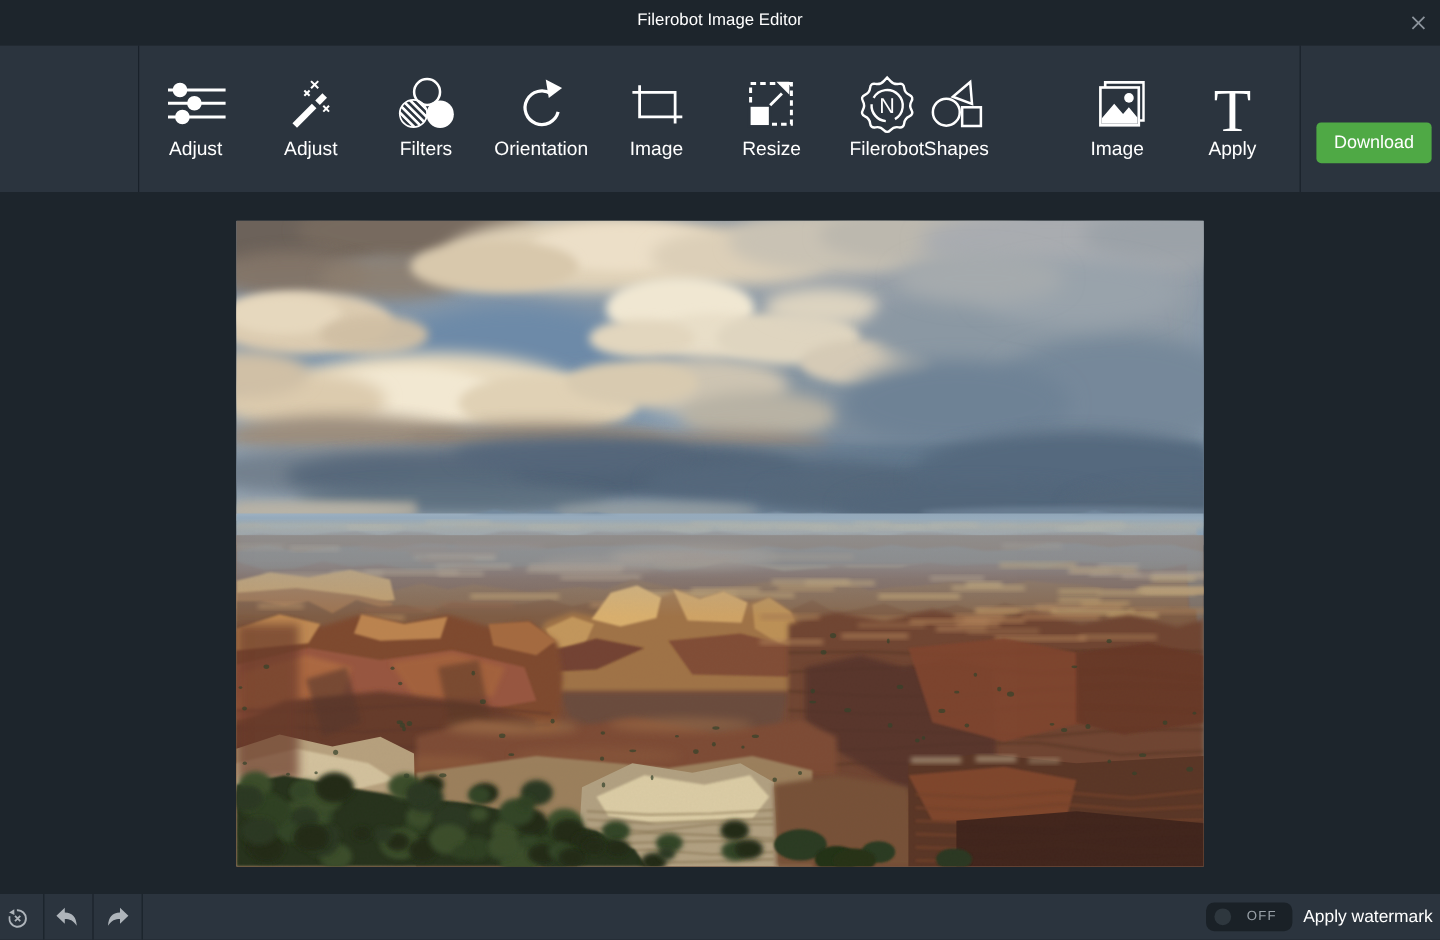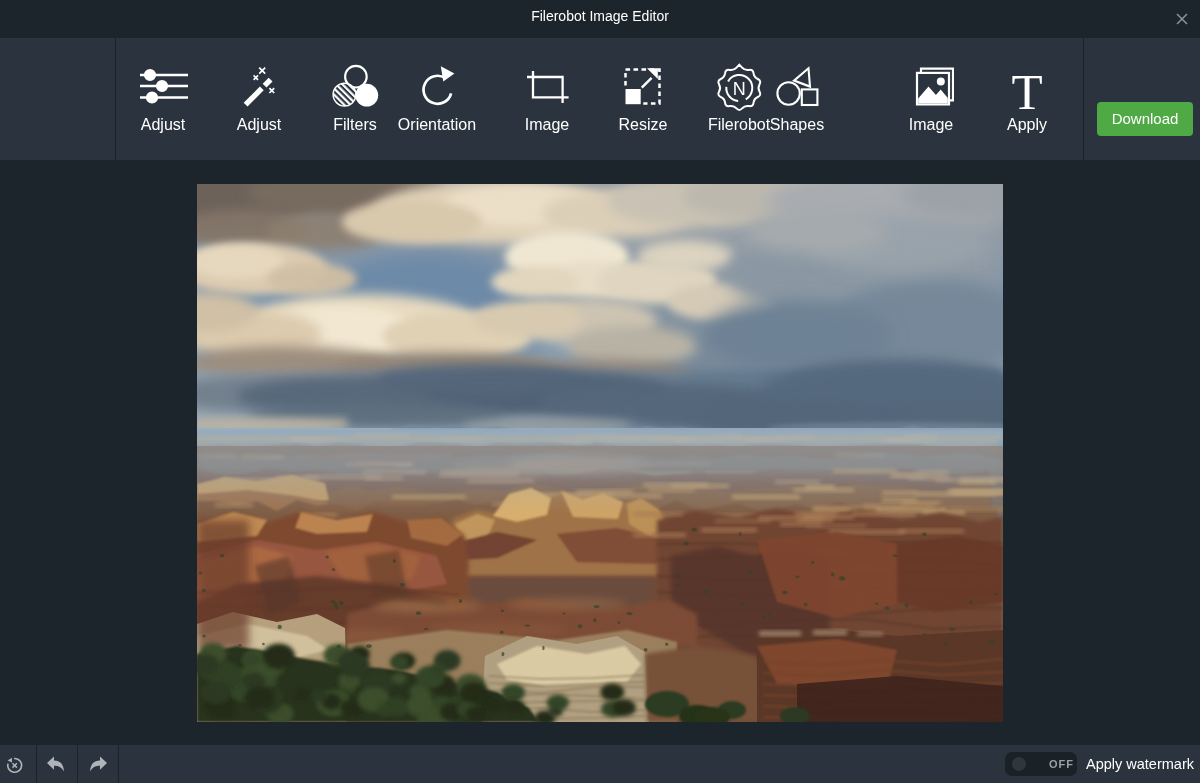--- a/index.html
+++ b/index.html
@@ -11,21 +11,21 @@
 .tool{position:absolute;top:38px;height:122px;width:96px;text-align:center}
 .tool svg{position:absolute;left:50%;transform:translateX(-50%);top:24px}
 .tool .lbl{position:absolute;left:-10px;top:78px;width:116px;color:#fff;font-size:16px}
 .dl{position:absolute;left:1097px;top:102px;width:96px;height:34px;background:#4fa945;border-radius:4px;color:#fff;font-size:15px;line-height:34px;text-align:center}
 .canvas{position:absolute;left:0;top:160px;width:1200px;height:585px;background:#1d252c}
 .photo{position:absolute;left:197px;top:184px;width:806px;height:538px}
 .footer{position:absolute;left:0;top:745px;width:1200px;height:38px;background:#2b343e}
 .f-div{position:absolute;top:745px;width:1px;height:38px;background:#1a222a}
 .toggle{position:absolute;left:1005px;top:752px;width:72px;height:24px;background:#1a2127;border-radius:7px}
 .knob{position:absolute;left:7px;top:5px;width:14px;height:14px;border-radius:50%;background:#2e373e}
-.offtxt{position:absolute;left:44px;top:0;height:28px;line-height:24px;color:#99a1a8;font-size:11px;font-weight:bold;letter-spacing:1px}
+.offtxt{position:absolute;left:34px;top:0;height:28px;line-height:24px;color:#99a1a8;font-size:11px;font-weight:normal;letter-spacing:1px}
 .applytxt{position:absolute;left:1086px;top:745px;height:24px;line-height:38px;color:#fff;font-size:14.5px}
 </style>
 </head>
 <body>
 <div class="canvas"></div>
 <div class="topbar">
     <div class="title">Filerobot Image Editor</div>
 <svg style="position:absolute;left:1176px;top:13px" width="12" height="12" viewBox="0 0 12 12">
       <path d="M1 1 L11 11 M11 1 L1 11" stroke="#8b939b" stroke-width="1.5"></path>
     </svg>
@@ -67,21 +67,21 @@
           <rect width="4.4" height="4.4" fill="#2b343e"></rect>
           <rect width="2.2" height="4.4" fill="#fff"></rect>
         </pattern>
       </defs>
 <circle cx="24.9" cy="14.7" r="10.8" fill="none" stroke="#fff" stroke-width="2.1"></circle>
 <circle cx="13.5" cy="32.6" r="11.4" fill="url(#hatch)" stroke="#fff" stroke-width="1.4"></circle>
 <circle cx="35.8" cy="33.2" r="11.4" fill="#fff"></circle>
 </svg>
     <div class="lbl">Filters</div>
   </div>
-<div class="tool" style="left:389px">
+<div class="tool" style="left:403px">
     <svg width="44" height="48" viewBox="0 0 44 48">
 <path d="M36.1 31.3 A14 14 0 1 1 30.4 16.2" fill="none" stroke="#fff" stroke-width="2.7"></path>
 <path d="M25.8 4.2 L39.4 11.4 L28.3 19.6 Z" fill="#fff"></path>
 </svg>
     <div class="lbl">Orientation</div>
   </div>
 <div class="tool" style="left:499px">
     <svg width="46" height="48" viewBox="0 0 46 48">
 <g stroke="#fff" stroke-width="2.3" fill="none">
 <path d="M9 9 L9 35.3 L44.6 35.3"></path>

